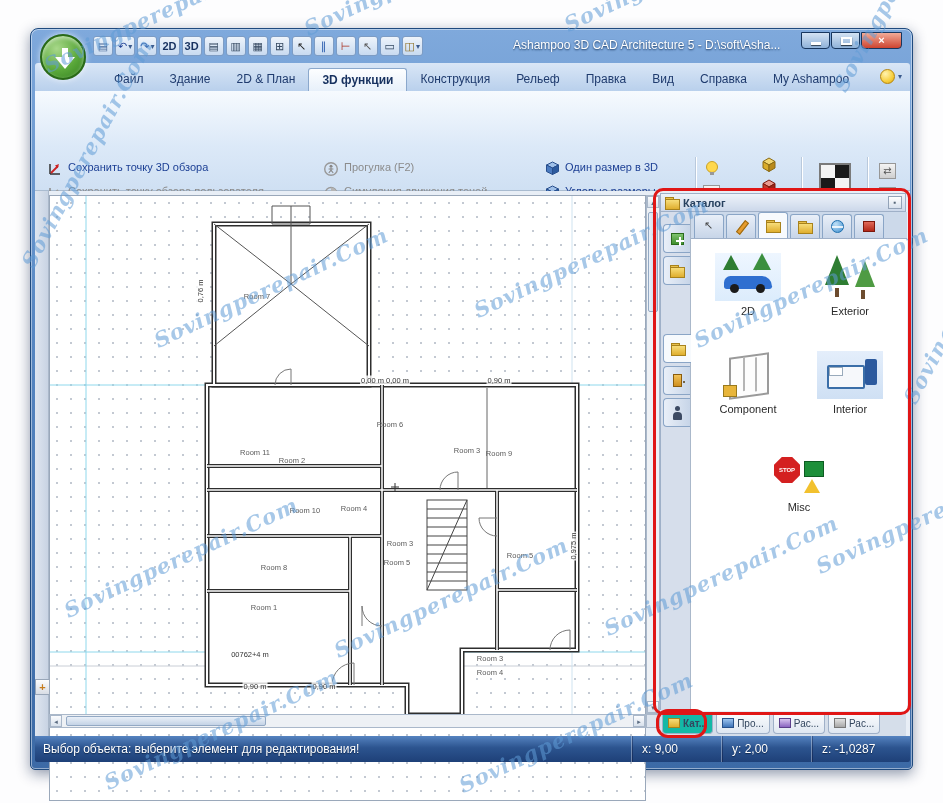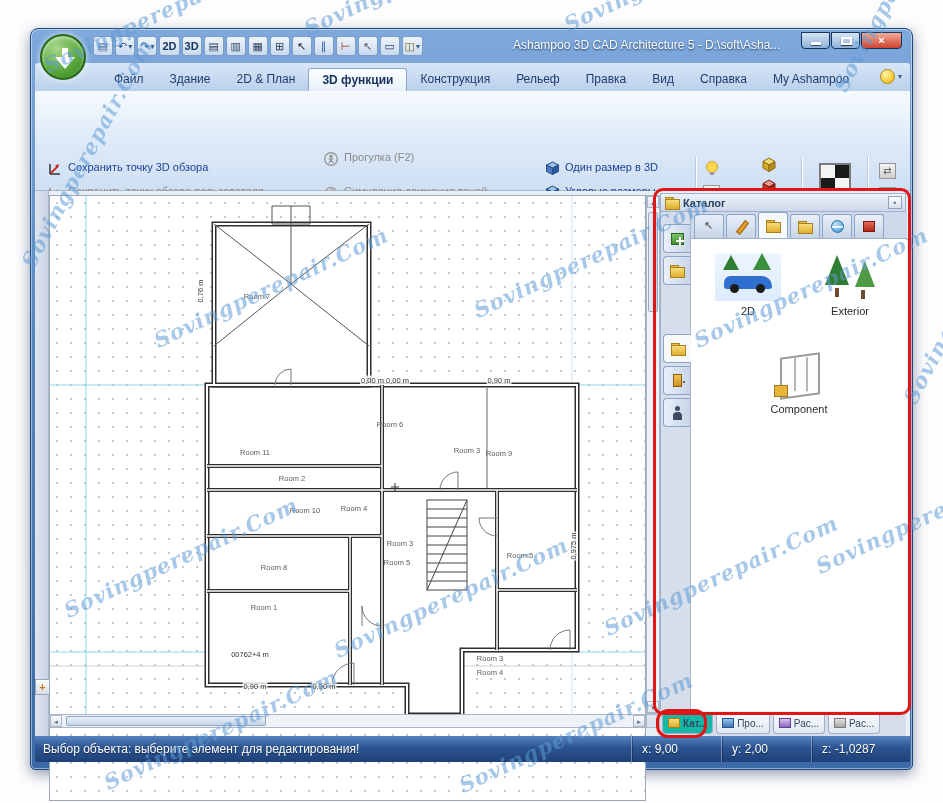--- a/index.html
+++ b/index.html
@@ -299,21 +299,21 @@
       <span class="txt-gray">Сохранить точку обзора пользователя</span>
     </div>
     <div class="cmd" style="left:12px;top:117px">
       <span class="txt-dim">Точка обзора</span>
       <span class="combo">
           <span class="combo-caret">▾</span>
         </span>
       <span class="mini-btn">✓</span>
     </div>
 
-    <div class="cmd" style="left:288px;top:60px">
+    <div class="cmd" style="left:288px;top:70px">
       <svg width="16" height="16">
           <circle cx="8" cy="8" r="6.3" fill="none" stroke="#999" stroke-width="1.4"></circle>
           <circle cx="8" cy="5.3" r="1.5" fill="#888"></circle>
           <path d="M8 7 L8 10.5 M8 9 L5.8 12 M8 9 L10.2 12 M5.6 8 L10.4 8" stroke="#888" stroke-width="1.1" fill="none"></path>
         </svg>
       <span class="txt-gray">Прогулка (F2)</span>
     </div>
     <div class="cmd" style="left:288px;top:94px">
       <svg width="16" height="16">
           <circle cx="8" cy="8" r="5.5" fill="none" stroke="#999" stroke-width="1.4"></circle>
@@ -453,21 +453,21 @@
           <path d="M390,294 A18,18 0 0 1 408,276 M408,294 V276"></path>
           <path d="M447,340 A18,18 0 0 1 429,322 M447,322 H429"></path>
           <path d="M500,454 A20,20 0 0 1 520,434 M520,454 V434"></path>
           <path d="M332,430 A20,20 0 0 1 312,410 M312,430 V410"></path>
         </g>
         <path d="M341,291 h8 M345,287 v8" stroke="#333"></path>
       </svg>
       <div class="plan-labels" id="plan-labels">
           <div class="room-label" style="left: 207px; top: 100px;">Room 7</div>
           <div class="room-label" style="left: 205px; top: 256px;">Room 11</div>
-          <div class="room-label" style="left: 242px; top: 282px;">Room 2</div>
+          <div class="room-label" style="left: 242px; top: 264px;">Room 2</div>
           <div class="room-label" style="left: 340px; top: 228px;">Room 6</div>
           <div class="room-label" style="left: 417px; top: 254px;">Room 3</div>
           <div class="room-label" style="left: 449px; top: 257px;">Room 9</div>
           <div class="room-label" style="left: 255px; top: 314px;">Room 10</div>
           <div class="room-label" style="left: 304px; top: 312px;">Room 4</div>
           <div class="room-label" style="left: 350px; top: 347px;">Room 3</div>
           <div class="room-label" style="left: 347px; top: 366px;">Room 5</div>
           <div class="room-label" style="left: 470px; top: 359px;">Room 5</div>
           <div class="room-label" style="left: 224px; top: 371px;">Room 8</div>
           <div class="room-label" style="left: 214px; top: 411px;">Room 1</div>
@@ -551,20 +551,32 @@
             <div class="tile-icon icon-trees">
               <div class="tile-icon-extra"></div>
             </div>
             <div class="tile-label">Exterior</div>
           </div>
           <div class="cat-tile">
             <div class="tile-icon icon-component">
               <div class="tile-icon-extra"></div>
             </div>
             <div class="tile-label">Component</div>
+          </div>
+          <div class="cat-tile">
+            <div class="tile-icon icon-interior">
+              <div class="tile-icon-extra"></div>
+            </div>
+            <div class="tile-label">Interior</div>
+          </div>
+          <div class="cat-tile">
+            <div class="tile-icon icon-misc">
+              <div class="tile-icon-extra"></div>
+            </div>
+            <div class="tile-label">Misc</div>
           </div>
         </div>
     </div>
 
     <div class="bottom-tabs" id="bottom-tabs">
         <div class="btab active">
           <span class="btab-icon bi-0"></span>
           <span>Кат...</span>
         </div>
         <div class="btab">

